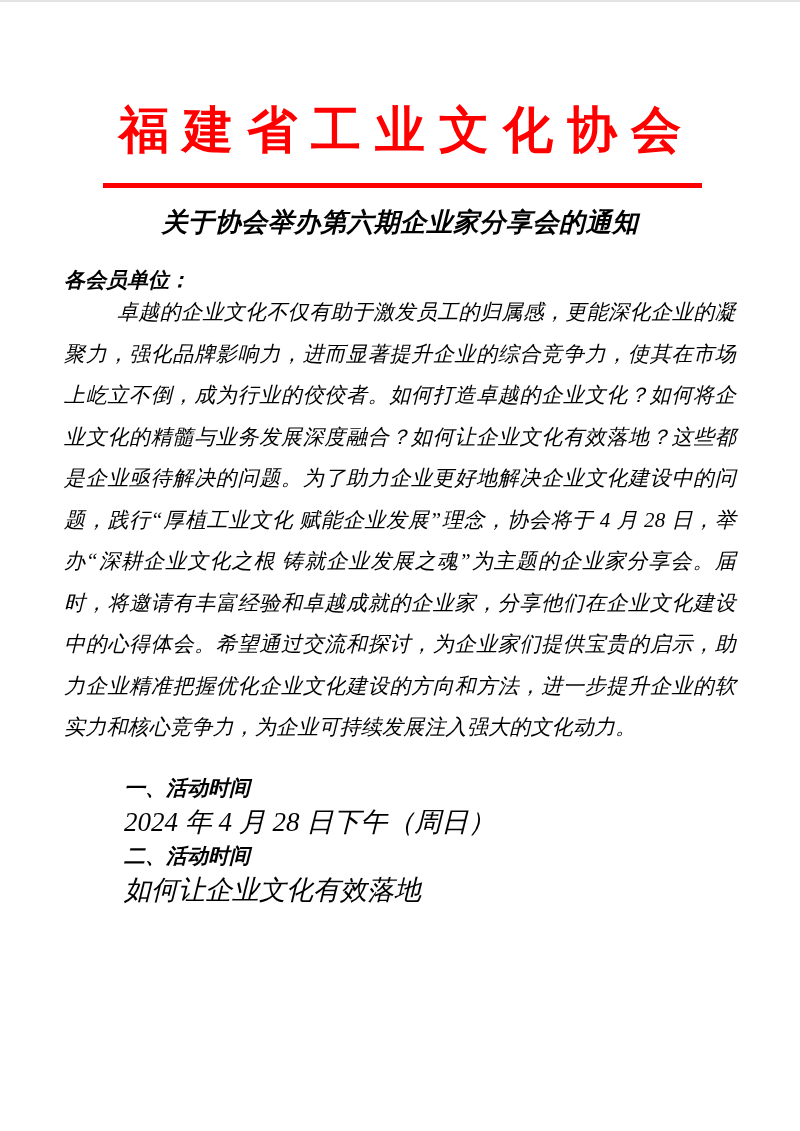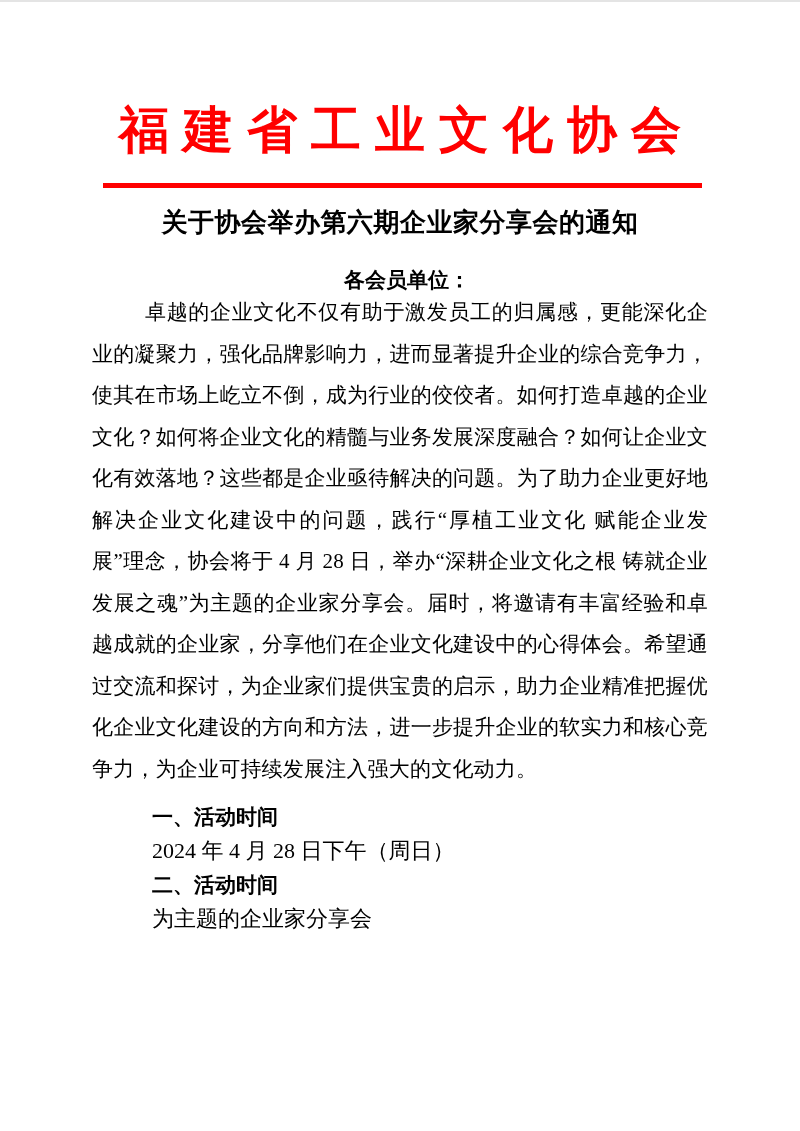--- a/index.html
+++ b/index.html
@@ -45,53 +45,53 @@
     font-size: 26px;
     line-height: 30px;
     font-weight: bold;
     text-align: center;
     letter-spacing: 0.5px;
     font-family: "Liberation Sans", sans-serif;
   }
 
   
   .content {
-    padding: 0 92px;
+    padding: 0 64px;
+    font-style: italic;
   }
   .salutation {
-    margin: 31px 0 0 14px;
+    margin: 31px 0 0 0;
     font-size: 21px;
     line-height: 24px;
     font-weight: bold;
     font-family: "Liberation Sans", sans-serif;
-    text-align: center;
   }
   .body-paragraph {
     margin: 0 0 0 0;
     font-size: 21px;
     line-height: 41.5px;
     text-align: justify;
     text-justify: inter-ideograph;
     text-indent: 53px;
     letter-spacing: 0.2px;
   }
   .sections {
-    margin-top: 10px;
+    margin-top: 22px;
   }
   .section-heading {
     margin: 0;
     font-size: 21px;
     line-height: 34px;
     font-weight: bold;
     text-indent: 60px;
     font-family: "Liberation Sans", sans-serif;
   }
   .section-content {
     margin: 0;
-    font-size: 22px;
+    font-size: 27px;
     line-height: 34px;
     text-indent: 60px;
   }
 </style>
 </head>
 <body>
 
 <div class="page">
 
   <header>
@@ -104,17 +104,17 @@
     <h2 class="notice-title">关于协会举办第六期企业家分享会的通知</h2>
 
     <p class="salutation">各会员单位：</p>
 
     <p class="body-paragraph">卓越的企业文化不仅有助于激发员工的归属感，更能深化企业的凝聚力，强化品牌影响力，进而显著提升企业的综合竞争力，使其在市场上屹立不倒，成为行业的佼佼者。如何打造卓越的企业文化？如何将企业文化的精髓与业务发展深度融合？如何让企业文化有效落地？这些都是企业亟待解决的问题。为了助力企业更好地解决企业文化建设中的问题，践行“厚植工业文化 赋能企业发展”理念，协会将于 4 月 28 日，举办“深耕企业文化之根 铸就企业发展之魂”为主题的企业家分享会。届时，将邀请有丰富经验和卓越成就的企业家，分享他们在企业文化建设中的心得体会。希望通过交流和探讨，为企业家们提供宝贵的启示，助力企业精准把握优化企业文化建设的方向和方法，进一步提升企业的软实力和核心竞争力，为企业可持续发展注入强大的文化动力。</p>
 
     <div class="sections">
       <p class="section-heading">一、活动时间</p>
       <p class="section-content">2024 年 4 月 28 日下午（周日）</p>
       <p class="section-heading">二、活动时间</p>
-      <p class="section-content">为主题的企业家分享会</p>
+      <p class="section-content">如何让企业文化有效落地</p>
     </div>
 
   </main>
 </div>
 
 </body></html>

